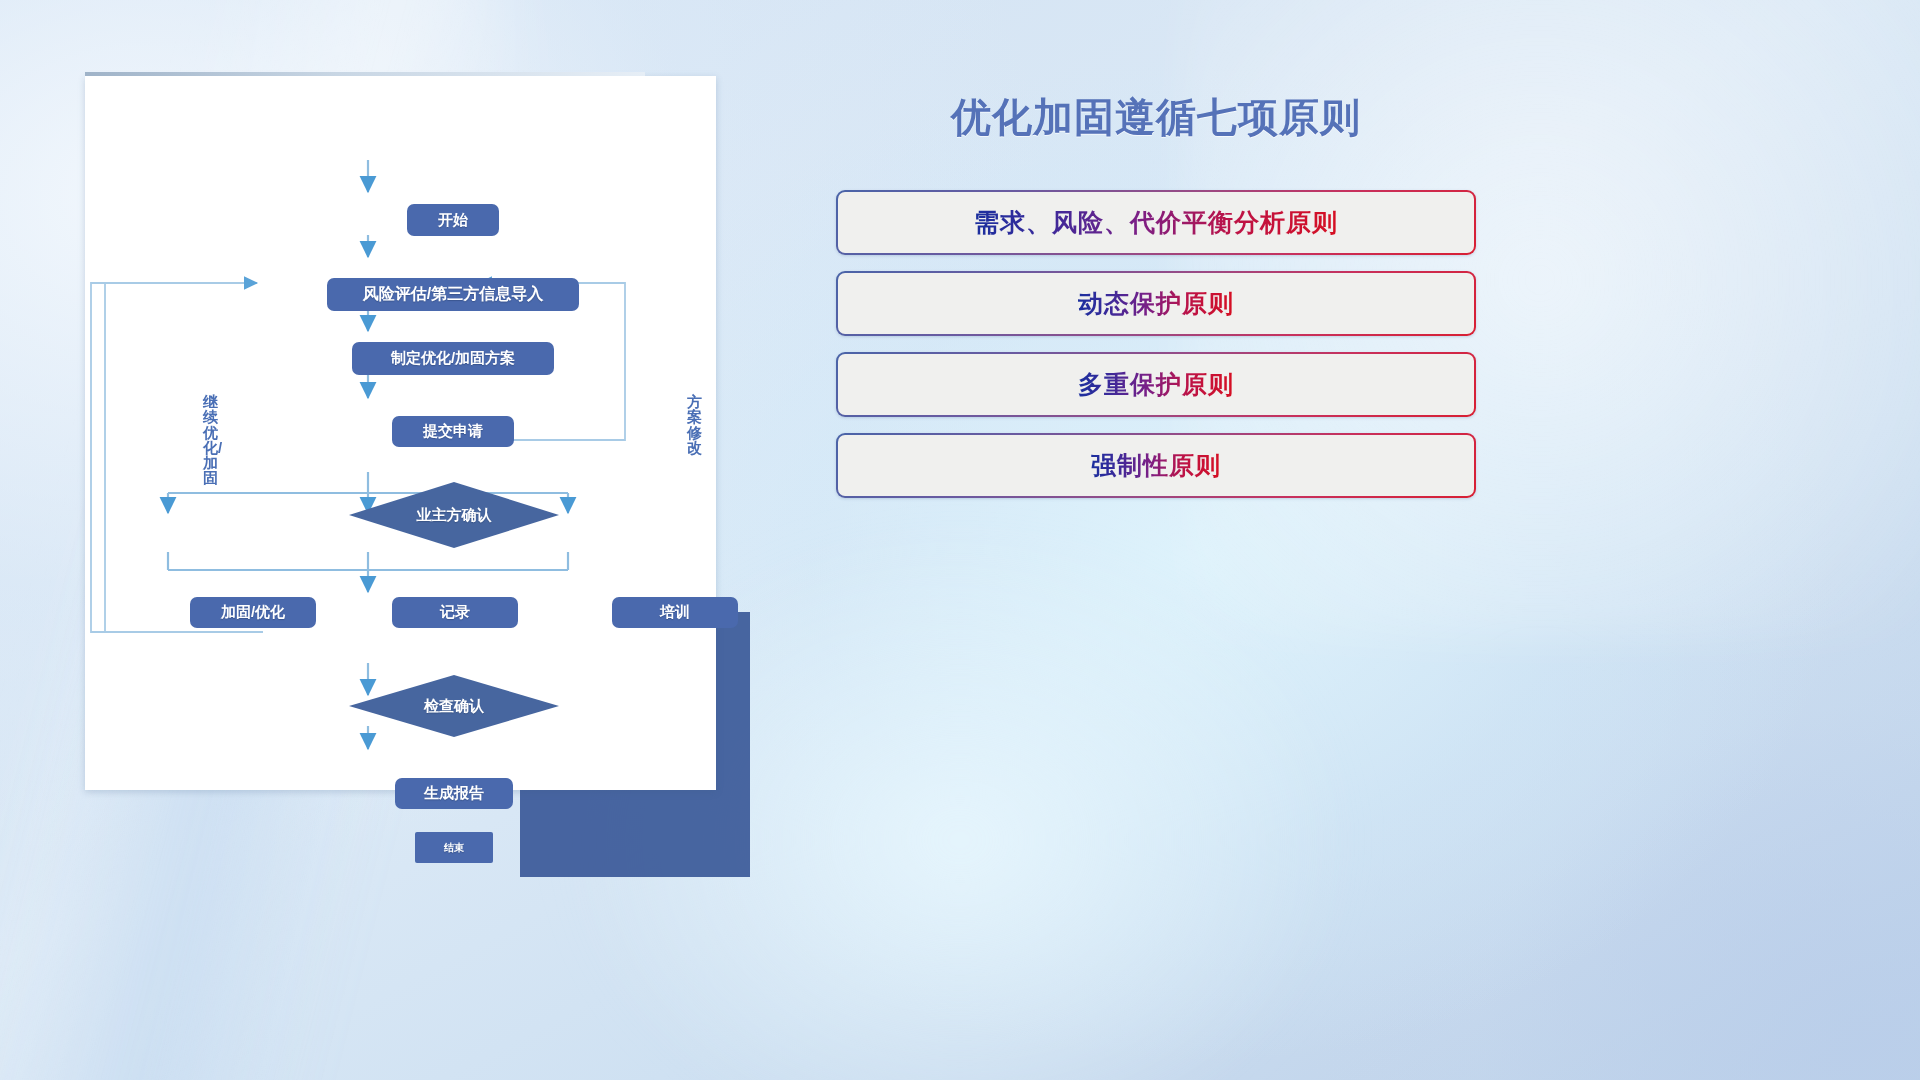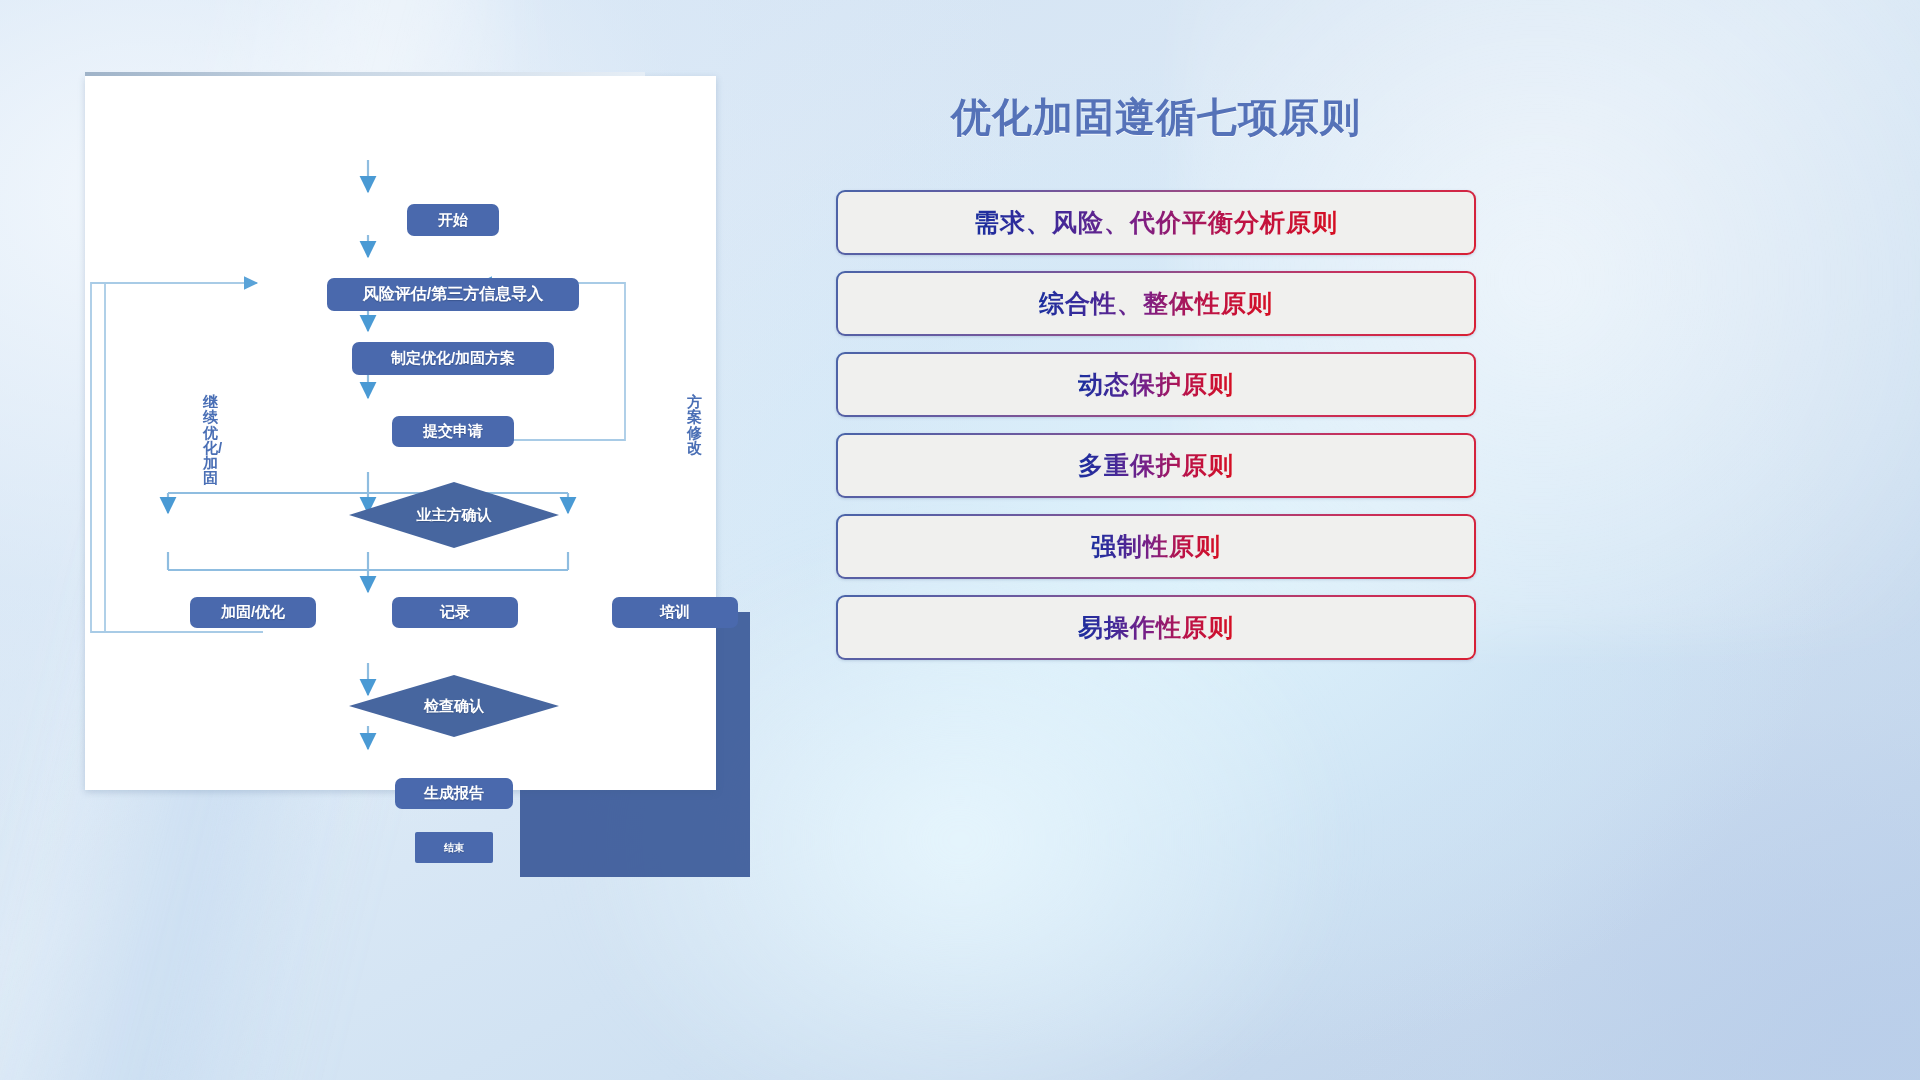--- a/index.html
+++ b/index.html
@@ -175,37 +175,27 @@
 <div id="right-panel">
   <div id="principles-title">优化加固遵循七项原则</div>
   <div id="cards">
       <div class="card">
         <div class="card-inner">
           <span class="card-text">需求、风险、代价平衡分析原则</span>
         </div>
       </div>
       <div class="card">
         <div class="card-inner">
-          <span class="card-text">综合性、整体性原则</span>
-        </div>
-      </div>
-      <div class="card">
-        <div class="card-inner">
           <span class="card-text">动态保护原则</span>
         </div>
       </div>
       <div class="card">
         <div class="card-inner">
           <span class="card-text">多重保护原则</span>
         </div>
       </div>
       <div class="card">
         <div class="card-inner">
           <span class="card-text">强制性原则</span>
-        </div>
-      </div>
-      <div class="card">
-        <div class="card-inner">
-          <span class="card-text">易操作性原则</span>
         </div>
       </div>
     </div>
 </div>
 
 </body></html>

